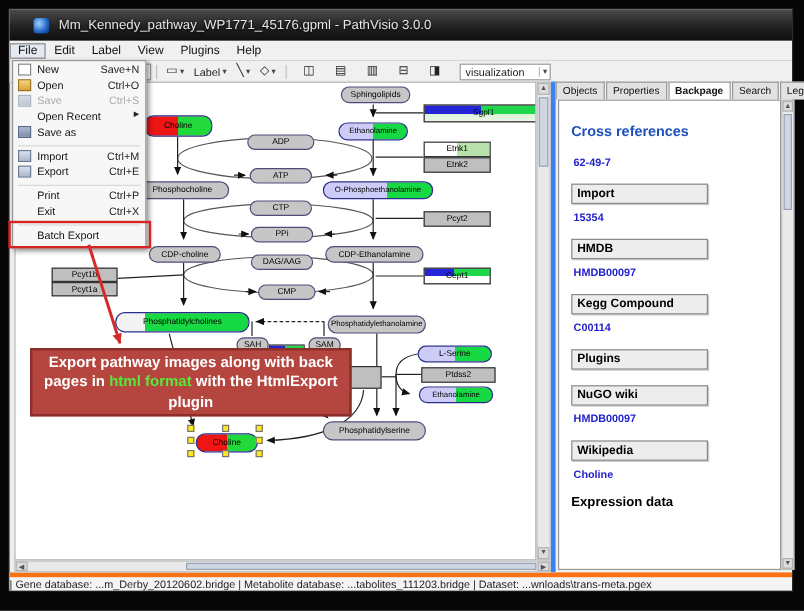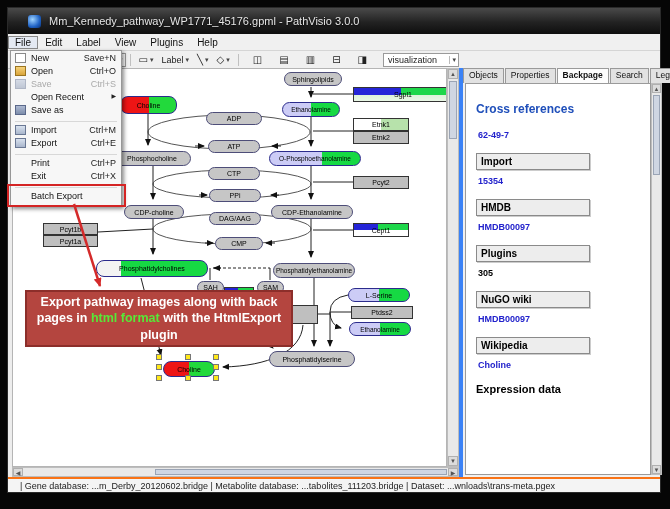--- a/index.html
+++ b/index.html
@@ -80,21 +80,21 @@
   .mi.disabled,.mi.disabled .sc{color:#aaa;}
   .msep{height:1px;background:#d8d8d8;margin:3px 4px;}
   .ic.new{background:#fff;border:1px solid #888;box-sizing:border-box;}
   .ic.open{background:linear-gradient(#f6d27a,#d9a43a);border:1px solid #9a7420;box-sizing:border-box;}
   .ic.save{background:linear-gradient(#aebad2,#7d8dab);border:1px solid #5a688a;box-sizing:border-box;}
   .ic.port{background:linear-gradient(#d9e2ef,#a9b6cc);border:1px solid #6a7894;box-sizing:border-box;}
   #redbox{position:absolute;left:-1px;top:176px;width:115px;height:19px;border:2px solid #d42424;z-index:31;}
   #redarrow{position:absolute;left:0;top:0;z-index:40;pointer-events:none;}
   
   #statusbar{position:absolute;left:0;top:469px;width:652px;height:15px;background:#f4f4f4;
-             border-top:2px solid #f97316;font-size:9px;color:#222;display:flex;align-items:center;padding-left:12px;box-sizing:border-box;}
+             border-top:4px solid #f97316;font-size:9px;color:#222;display:flex;align-items:center;padding-left:0;box-sizing:border-box;}
 </style>
 </head>
 <body>
 
 <div id="window">
 
   <div id="titlebar">
     <div class="appicon"></div>
     <div class="t">Mm_Kennedy_pathway_WP1771_45176.gpml - PathVisio 3.0.0</div>
   </div>
@@ -274,22 +274,25 @@
       </div>
       <div class="sec">
         <div class="box">Import</div>
         <div class="val link">15354</div>
       </div>
       <div class="sec">
         <div class="box">HMDB</div>
         <div class="val link">HMDB00097</div>
       </div>
       <div class="sec">
+        <div class="box">Kegg Compound</div>
+        <div class="val link">C00114</div>
+      </div>
+      <div class="sec">
         <div class="box">Plugins</div>
-        <div class="val">305</div>
       </div>
       <div class="sec">
         <div class="box">NuGO wiki</div>
         <div class="val link">HMDB00097</div>
       </div>
       <div class="sec">
         <div class="box">Wikipedia</div>
         <div class="val link">Choline</div>
       </div>
       <div id="pfooter">Expression data</div>

